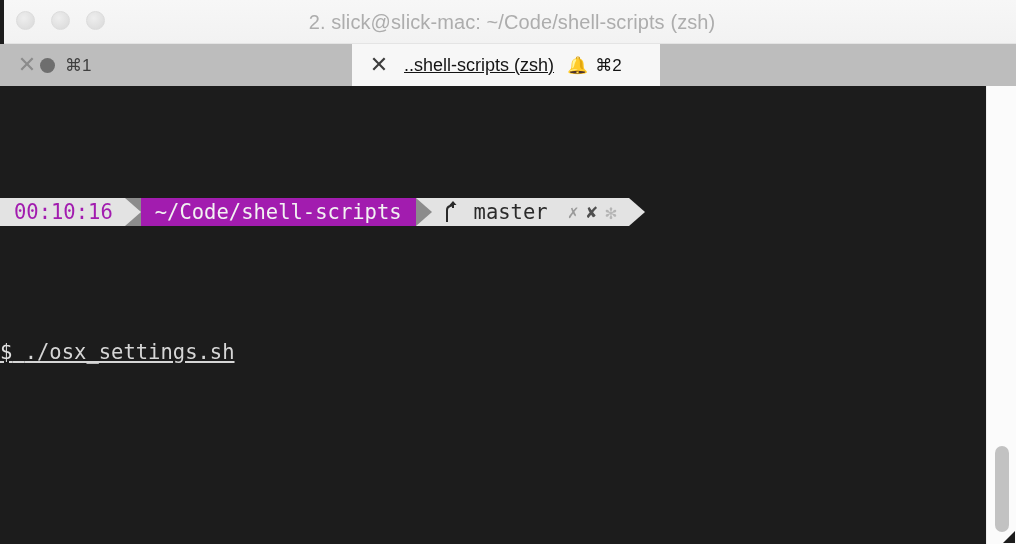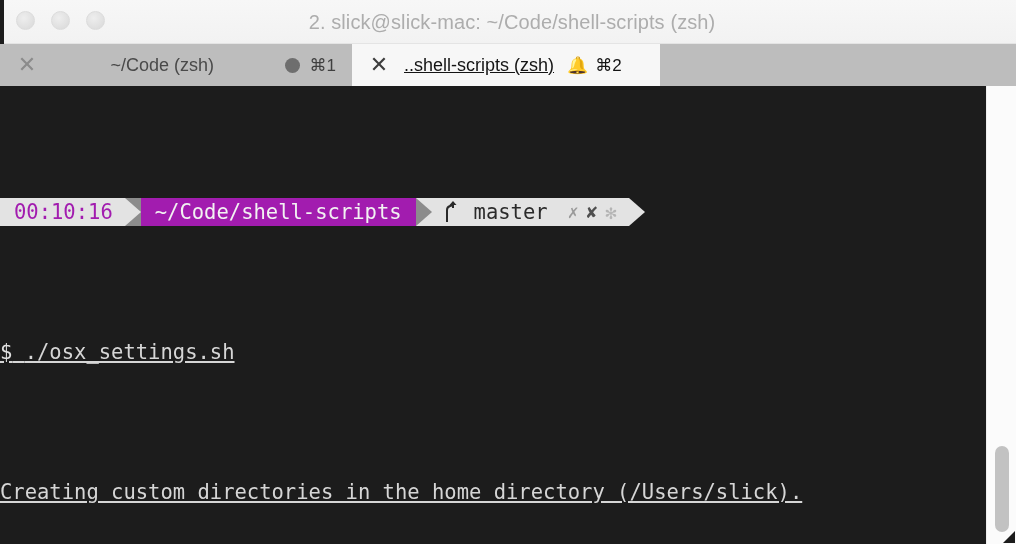--- a/index.html
+++ b/index.html
@@ -268,21 +268,20 @@
       <div class="light"></div>
       <div class="light"></div>
     </div>
     <div id="window-title">2. slick@slick-mac: ~/Code/shell-scripts (zsh)</div>
   </div>
 
   <div id="tabbar">
 
     <div class="tab inactive">
       <span class="tab-close">✕</span>
-      <span class="tab-title">~/Code (zsh)</span>
       <span class="tab-dot"></span>
       <span class="tab-shortcut">⌘1</span>
     </div>
 
     <div class="tab active">
       <span class="tab-close">✕</span>
       <span class="tab-title">..shell-scripts (zsh)</span>
       <span class="tab-bell">🔔</span>
       <span class="tab-shortcut">⌘2</span>
     </div>
@@ -323,21 +322,20 @@
         <svg class="arrow" viewBox="0 0 16 28" preserveAspectRatio="none">
           <rect x="0" y="0" width="16" height="28" fill="#1c1c1c"></rect>
           <polygon points="0,0 16,14 0,28" fill="#e3e3e3"></polygon>
         </svg>
       </div>
 
       
       <div class="line"><span class="prompt-dollar">$</span> <span>./osx_settings.sh</span></div>
 
       
-      <div class="line">Creating custom directories in the home directory (/Users/slick).</div>
       
       
       
       
       
       
       
       
       
       

